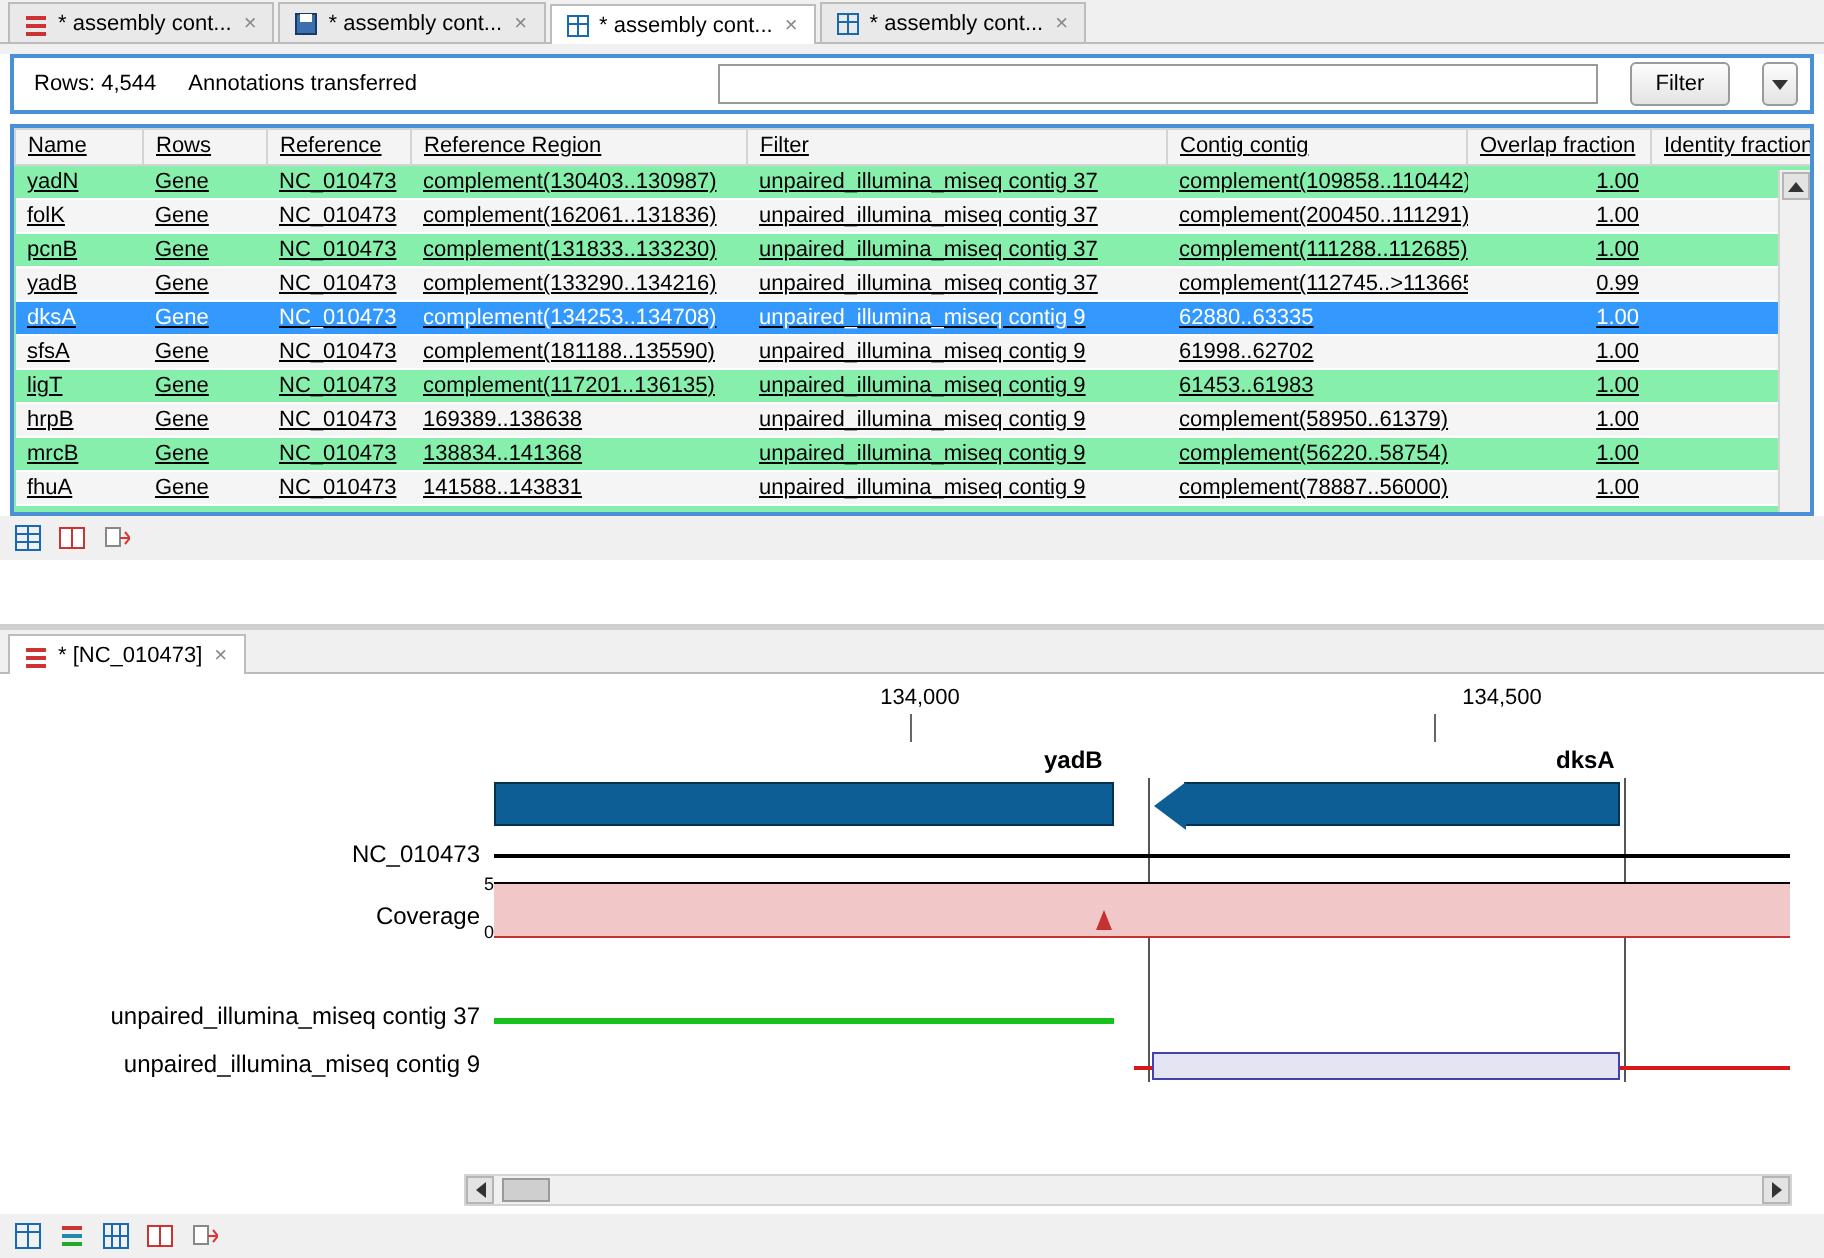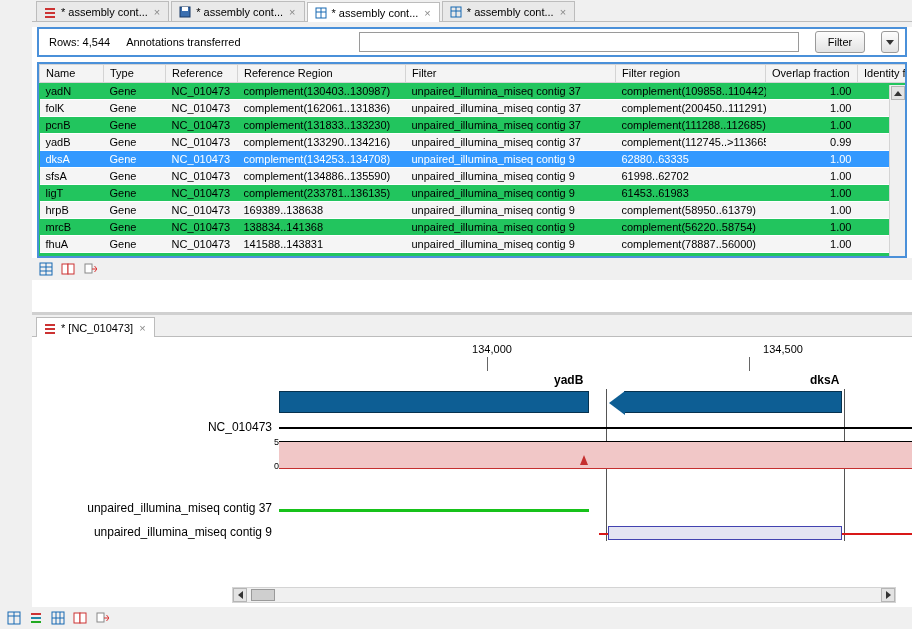--- a/index.html
+++ b/index.html
@@ -1,39 +1,39 @@
 <!DOCTYPE html>
 <html><head>
 <meta charset="utf-8">
 <style>
   * { box-sizing: border-box; }
   body { margin:0; font-family: Tahoma, Arial, sans-serif; font-size:11px; color:#000; background:#fff; user-select:none; }
 
-  .root { width:912px; height:629px; position:relative; background:#f0f0f0;padding-left:32px; }
+  .root { width:912px; height:629px; position:relative; background:#f0f0f0; }
 
   
   .tabstrip { display:flex; align-items:flex-end; height:22px; background:#f0f0f0; border-bottom:1px solid #bcbcbc; padding-left:4px; gap:0; }
   .tab { display:flex; align-items:center; height:20px; padding:0 6px; background:#e9e9e9; border:1px solid #bcbcbc; border-bottom:none; margin-right:2px; font-size:11px; gap:4px; }
   .tab.active { background:#fff; font-weight:normal; position:relative; top:1px; }
   .tab .tab-close { color:#888; font-size:11px; cursor:pointer; padding:0 2px; }
   .tab .glyph { width:14px; height:14px; display:inline-flex; align-items:center; justify-content:center; }
   .glyph svg { display:block; }
 
   
   .pane-top { height:288px; background:#fff; border-bottom:3px solid #d0d0d0; }
   .controls-row { display:flex; align-items:center; height:30px; border:2px solid #4a90d9; margin:5px; padding:0 6px; gap:16px; background:#fff; }
   .controls-row .rows-lbl { margin-left:4px; }
   .controls-row .spacer { flex:1; }
   .filter-input { width:440px; height:20px; border:1px solid #9a9a9a; background:#fff; }
   .filter-btn { height:22px; width:50px; background:linear-gradient(#fdfdfd,#e3e3e3); border:1px solid #9a9a9a; border-radius:3px; font-size:11px; cursor:pointer; }
   .dd-btn { width:18px; height:22px; background:linear-gradient(#fdfdfd,#e3e3e3); border:1px solid #9a9a9a; border-radius:3px; display:flex; align-items:center; justify-content:center; cursor:pointer; }
   .caret { width:0;height:0;border-left:4px solid transparent;border-right:4px solid transparent;border-top:5px solid #333; }
 
   
-  .table-wrap { margin:0 5px; border:2px solid #4a90d9; background:#22c55e; height:196px; overflow:hidden; position:relative; }
+  .table-wrap { margin:0 5px; border:2px solid #4a90d9; background:#86efac; height:196px; overflow:hidden; position:relative;text-decoration:underline; }
   table.grid { border-collapse:collapse; width:100%; table-layout:fixed; }
   table.grid th { background:#f4f4f4; border:1px solid #d4d4d4; font-weight:normal; text-align:left; padding:2px 6px 3px 6px; font-size:11px; height:18px; }
   table.grid td { border-bottom:1px solid #fff; padding:1px 6px; font-size:11px; height:17px; white-space:nowrap; overflow:hidden; }
   table.grid tbody tr.alt td { background:#f5f5f5; }
   table.grid tbody tr.selected td { background:#3399ff; color:#fff; }
   .num { text-align:right; }
   .scroll-y { position:absolute; right:0; top:21px; bottom:0; width:16px; background:#f0f0f0; display:flex; flex-direction:column; align-items:center; justify-content:flex-start; border-left:1px solid #d4d4d4; }
   .scroll-y .sb-arrow { width:14px; height:14px; background:#e3e3e3; border:1px solid #b5b5b5; margin:1px; display:flex; align-items:center; justify-content:center; }
   .toolstrip { display:flex; align-items:center; height:22px; padding-left:6px; gap:6px; background:#f0f0f0; }
   .toolstrip .tool { width:16px; height:16px; display:inline-flex; align-items:center; justify-content:center; cursor:pointer; }
@@ -130,25 +130,25 @@
             <col style="width: 72px;">
             <col style="width: 168px;">
             <col style="width: 210px;">
             <col style="width: 150px;">
             <col style="width: 92px;">
             <col style="width: 92px;">
           </colgroup>
         <thead>
             <tr id="header-row">
               <th>Name</th>
-              <th>Type</th>
+              <th>Rows</th>
               <th>Reference</th>
               <th>Reference Region</th>
               <th>Filter</th>
-              <th>Filter region</th>
+              <th>Contig contig</th>
               <th class="num">Overlap fraction</th>
               <th class="num">Identity fraction</th>
             </tr>
           </thead>
         <tbody id="body-rows">
             <tr>
               <td>yadN</td>
               <td>Gene</td>
               <td>NC_010473</td>
               <td>complement(130403..130987)</td>
@@ -194,31 +194,31 @@
               <td>complement(134253..134708)</td>
               <td>unpaired_illumina_miseq contig 9</td>
               <td>62880..63335</td>
               <td class="num">1.00</td>
               <td class="num">1.00</td>
             </tr>
             <tr class="alt">
               <td>sfsA</td>
               <td>Gene</td>
               <td>NC_010473</td>
-              <td>complement(134886..135590)</td>
+              <td>complement(181188..135590)</td>
               <td>unpaired_illumina_miseq contig 9</td>
               <td>61998..62702</td>
               <td class="num">1.00</td>
               <td class="num">1.00</td>
             </tr>
             <tr>
               <td>ligT</td>
               <td>Gene</td>
               <td>NC_010473</td>
-              <td>complement(233781..136135)</td>
+              <td>complement(117201..136135)</td>
               <td>unpaired_illumina_miseq contig 9</td>
               <td>61453..61983</td>
               <td class="num">1.00</td>
               <td class="num">1.00</td>
             </tr>
             <tr class="alt">
               <td>hrpB</td>
               <td>Gene</td>
               <td>NC_010473</td>
               <td>169389..138638</td>
@@ -317,20 +317,21 @@
 
       <div class="arrow-gene noarrow" style="left:235px;top:48px;width:310px"></div>
       <div class="arrow-gene" style="left:580px;top:48px;width:218px"></div>
 
       <div class="vbar" style="left:562px;top:46px;height:152px;background:#555"></div>
       <div class="vbar" style="left:800px;top:46px;height:152px;background:#555"></div>
 
       <div class="viz-label" style="left:0;top:77px;width:228px">NC_010473</div>
       <div class="viz-line" style="left:235px;top:84px;width:648px;height:2px"></div>
 
+      <div class="viz-label" style="left:0;top:108px;width:228px">Coverage</div>
       <div class="cov-tick" style="left:230px;top:94px">5</div>
       <div class="cov-tick" style="left:230px;top:118px">0</div>
       <div class="cov-track" style="left:235px;top:98px;width:648px"></div>
       <div style="position:absolute;left:536px;top:112px;width:0;height:0;border-left:4px solid transparent;border-right:4px solid transparent;border-bottom:10px solid #c53030"></div>
 
       <div class="viz-label" style="left:0;top:158px;width:228px">unpaired_illumina_miseq contig 37</div>
       <div class="contig-line" style="left:235px;top:166px;width:310px;background:#17c21a;height:3px"></div>
 
       <div class="viz-label" style="left:0;top:182px;width:228px">unpaired_illumina_miseq contig 9</div>
       <div class="contig-line" style="left:555px;top:190px;width:328px;background:#d81818"></div>

